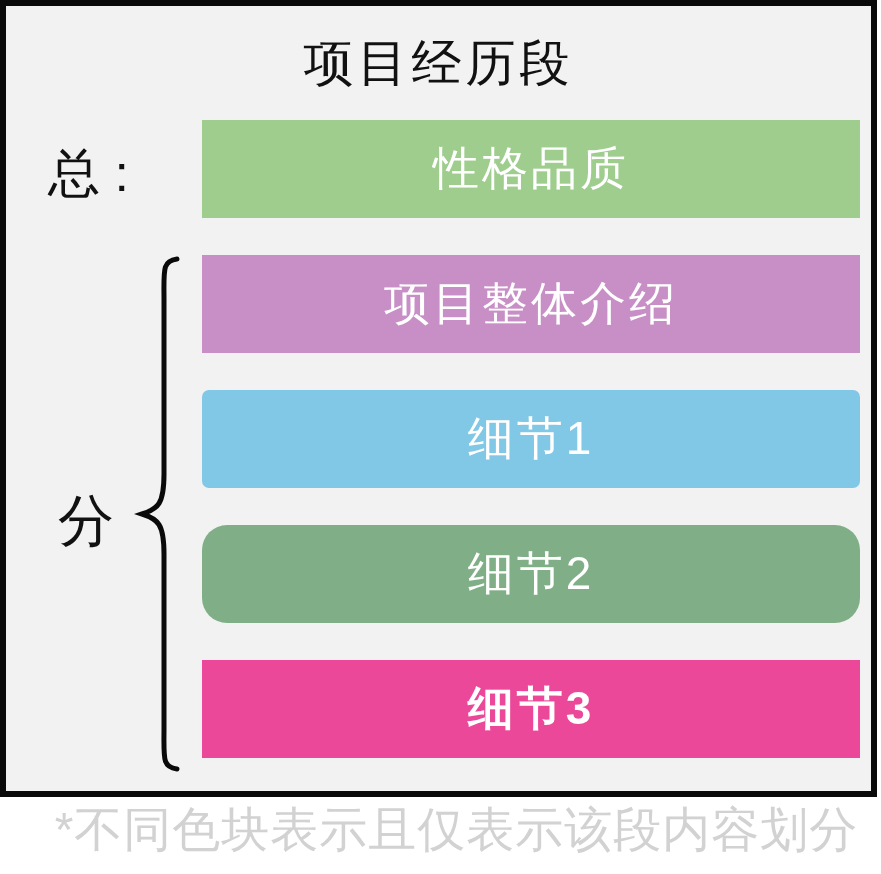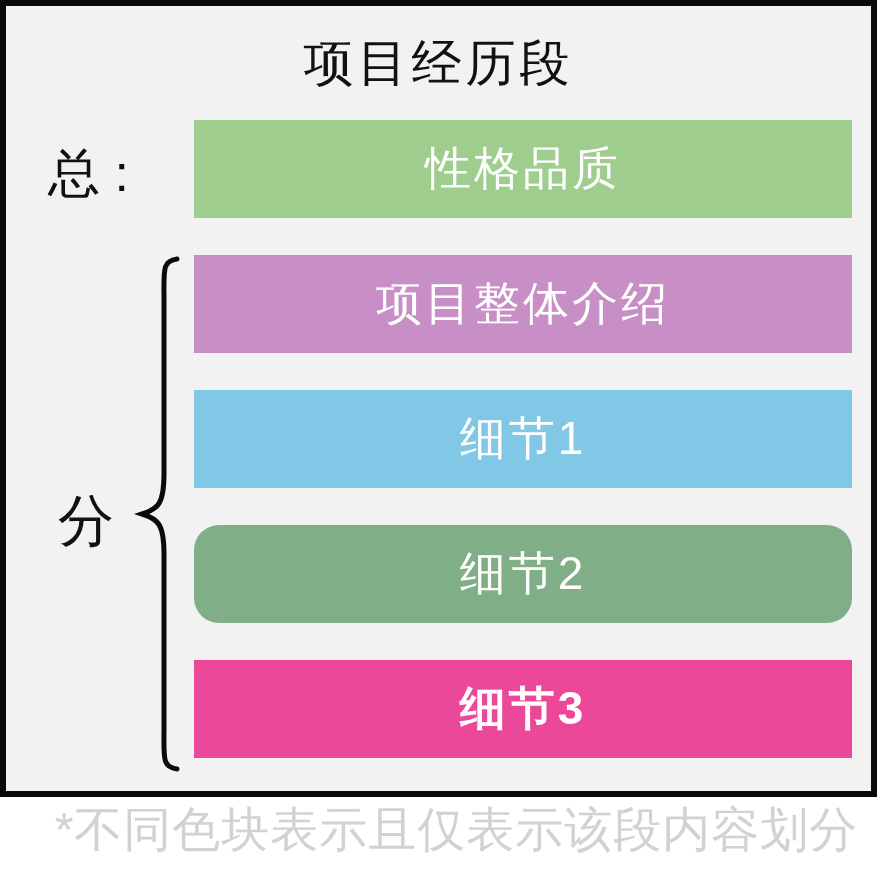--- a/index.html
+++ b/index.html
@@ -54,21 +54,21 @@
   }
   .brace {
     position: absolute;
     left: 128px;
     top: 250px;
     width: 46px;
     height: 516px;
   }
   .bars {
     position: absolute;
-    left: 188px;
+    left: 196px;
     top: 114px;
     width: 658px;
   }
   .bar {
     width: 658px;
     height: 98px;
     margin-bottom: 37px;
     display: flex;
     align-items: center;
     justify-content: center;
@@ -113,21 +113,21 @@
                C 30 502 28 511 43 513" fill="none" stroke="#0a0a0a" stroke-width="5" stroke-linecap="round"></path>
     </svg>
 
     <div class="bars">
       <div class="bar" style="background: rgb(159, 205, 142);">
         <span>性格品质</span>
       </div>
       <div class="bar" style="background: rgb(199, 143, 197);">
         <span>项目整体介绍</span>
       </div>
-      <div class="bar" style="background: rgb(129, 199, 230);">
+      <div class="bar" style="background: rgb(129, 199, 230); border-radius: 7px;">
         <span>细节1</span>
       </div>
       <div class="bar" style="background: rgb(128, 175, 135); border-radius: 25px;">
         <span>细节2</span>
       </div>
       <div class="bar" style="background: #ec4899; font-weight: bold;">
         <span>细节3</span>
       </div>
     </div>
 

